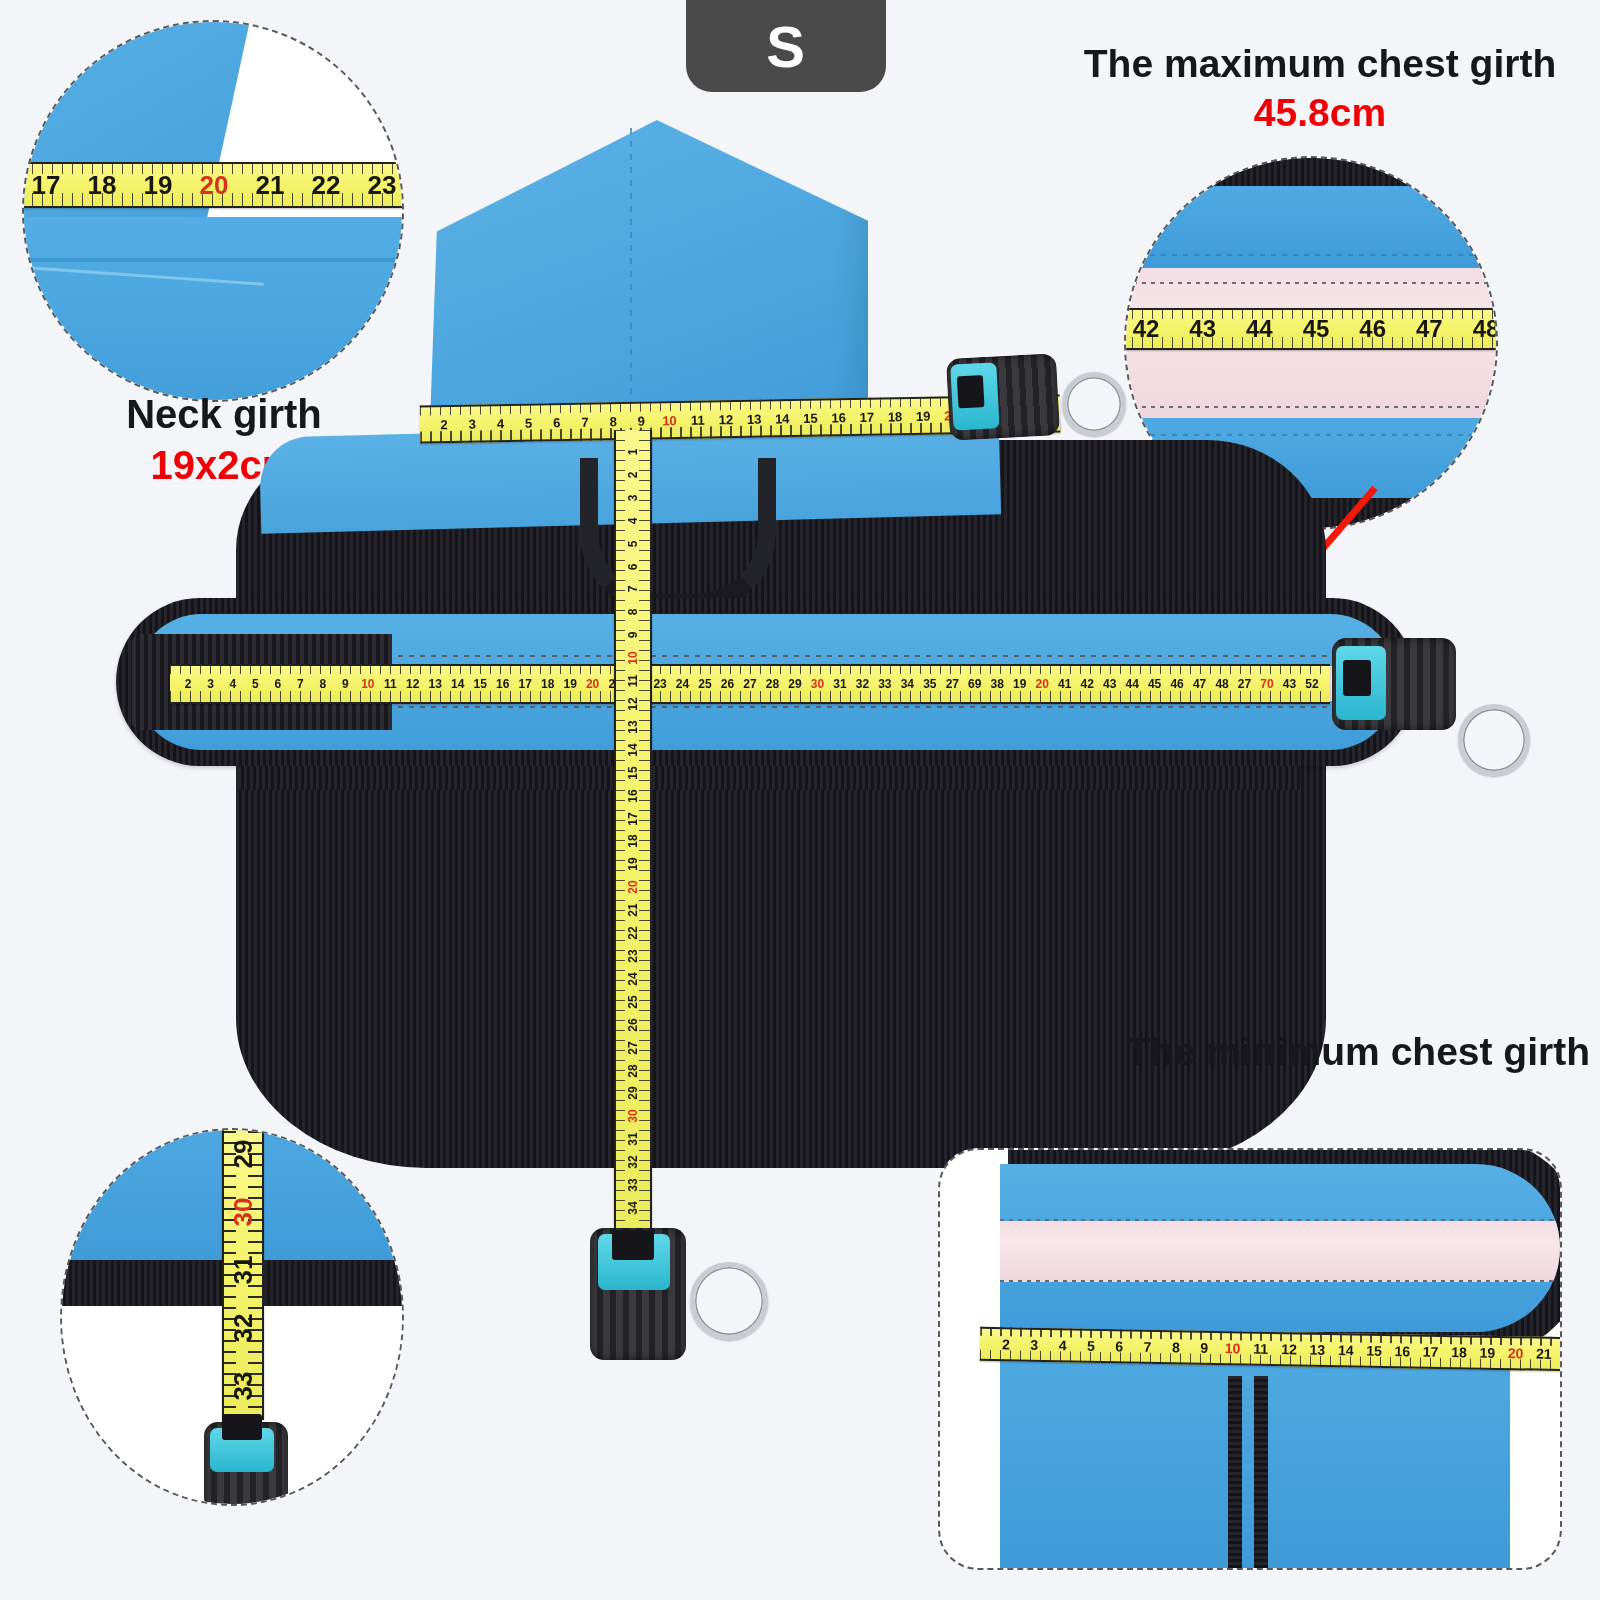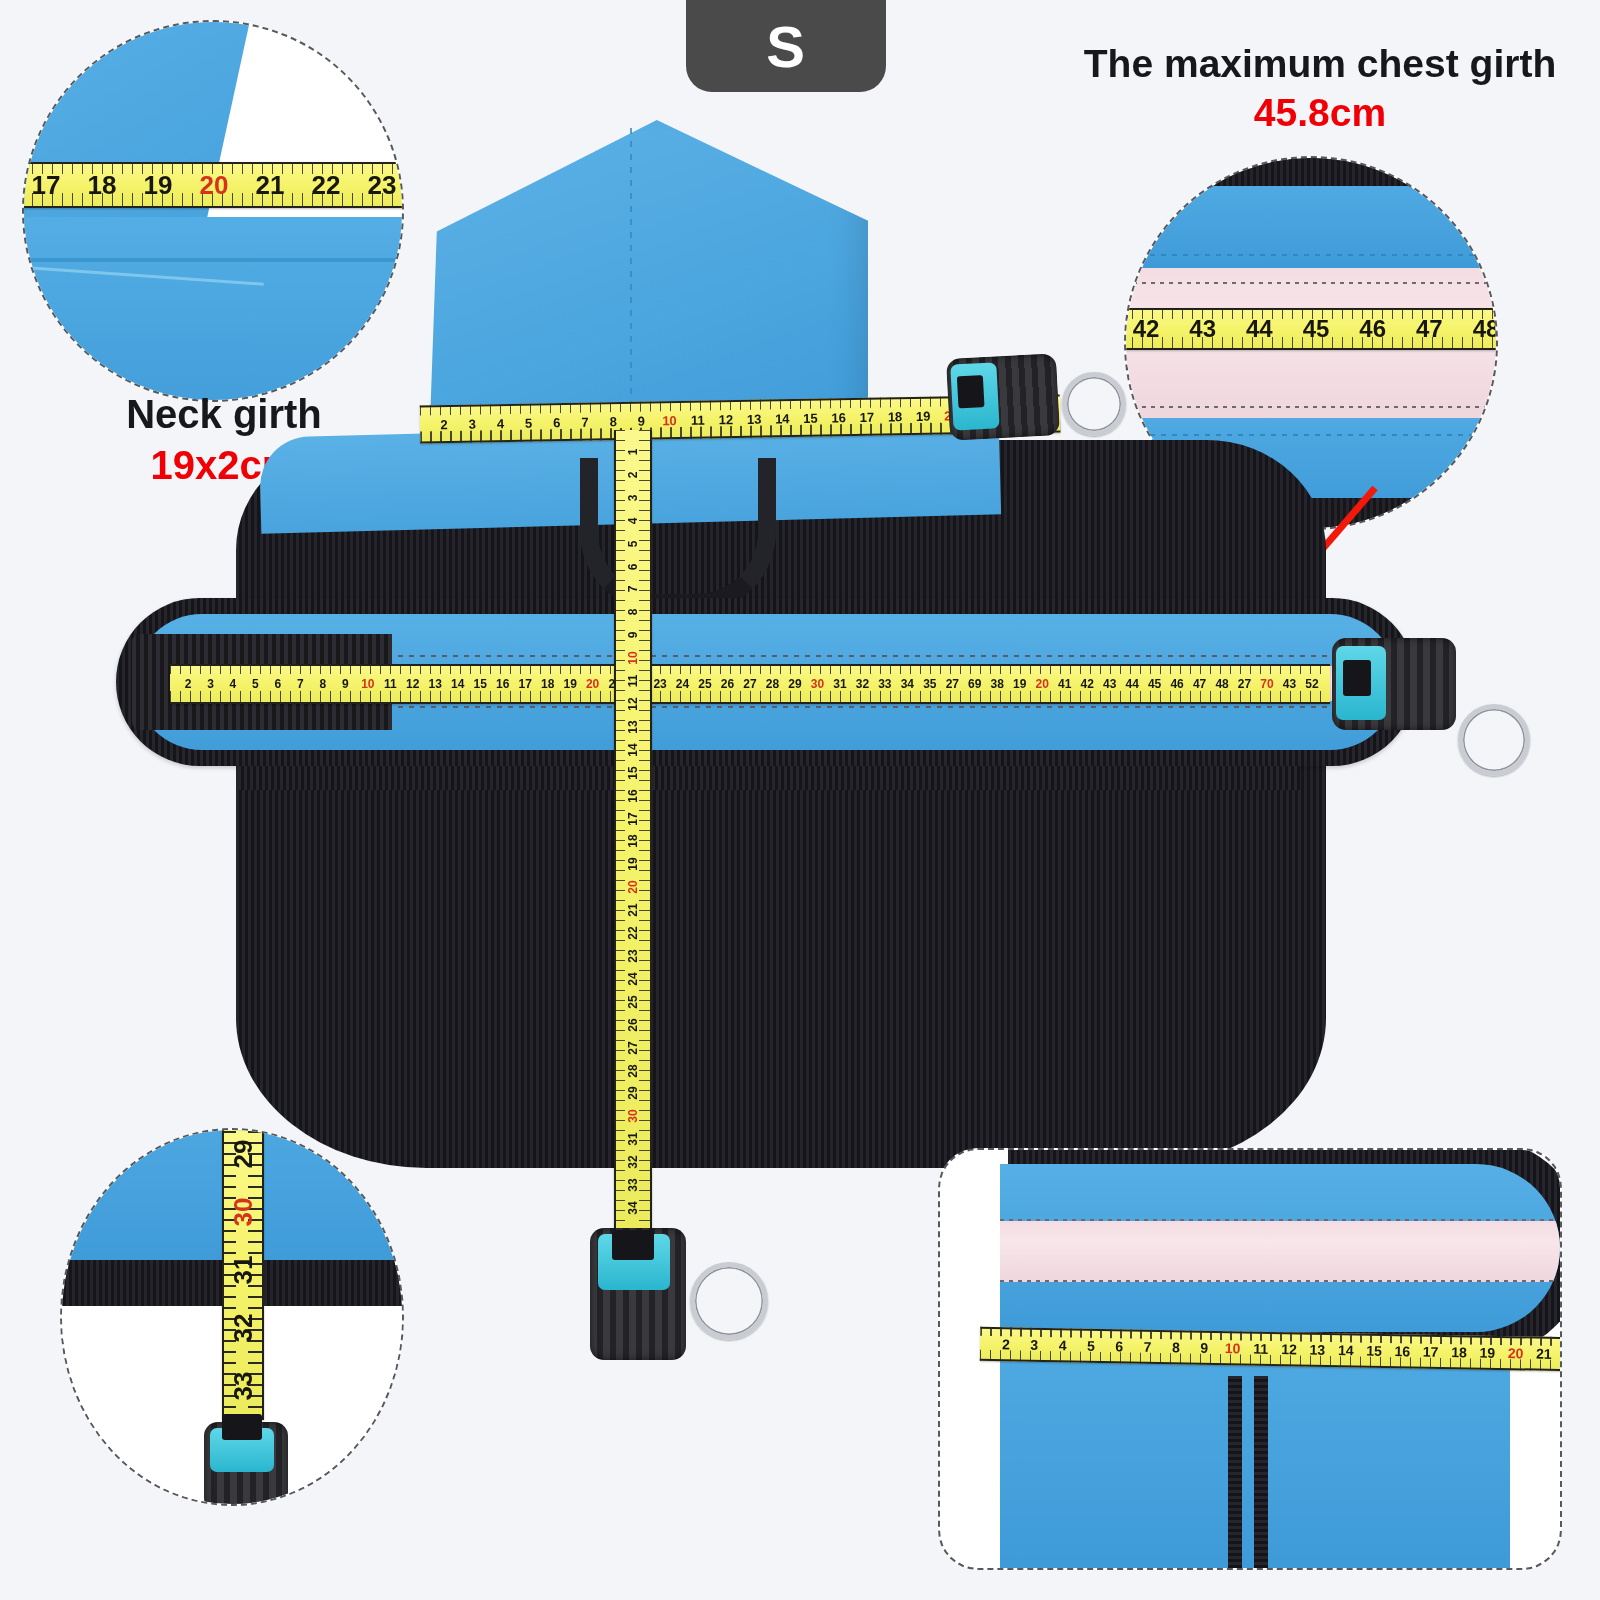--- a/index.html
+++ b/index.html
@@ -403,20 +403,21 @@
 
     <div class="case" style="left:142px;top:292px;width:84px;height:90px;">
       <div class="body"></div>
       <div class="teal" style="left:6px;top:6px;width:64px;height:44px;"></div>
       <div class="blk" style="left:18px;top:-8px;width:40px;height:26px;"></div>
     </div>
   </div>
 
 
   <div class="label" id="lbl-min">
+    <span>The minimum chest girth</span>
   </div>
 
   <div class="inset rrect" id="inset-min">
 
     <div style="position:absolute;left:68px;top:-12px;width:580px;height:220px;border-radius:0 110px 110px 0;background:repeating-linear-gradient(90deg,#25252b 0 3px,#14141a 3px 6px),#1d1d22;"></div>
     <div style="position:absolute;left:60px;top:14px;width:560px;height:168px;border-radius:0 84px 84px 0;background:linear-gradient(180deg,#56afe5,#3f9bd8);overflow:hidden;">
       <div class="pink" style="position:absolute;left:0;right:0;top:34%;height:36%;"></div>
       <div class="stitch" style="position:absolute;left:0;right:0;top:33%;"></div>
       <div class="stitch" style="position:absolute;left:0;right:0;top:69%;"></div>
     </div>

